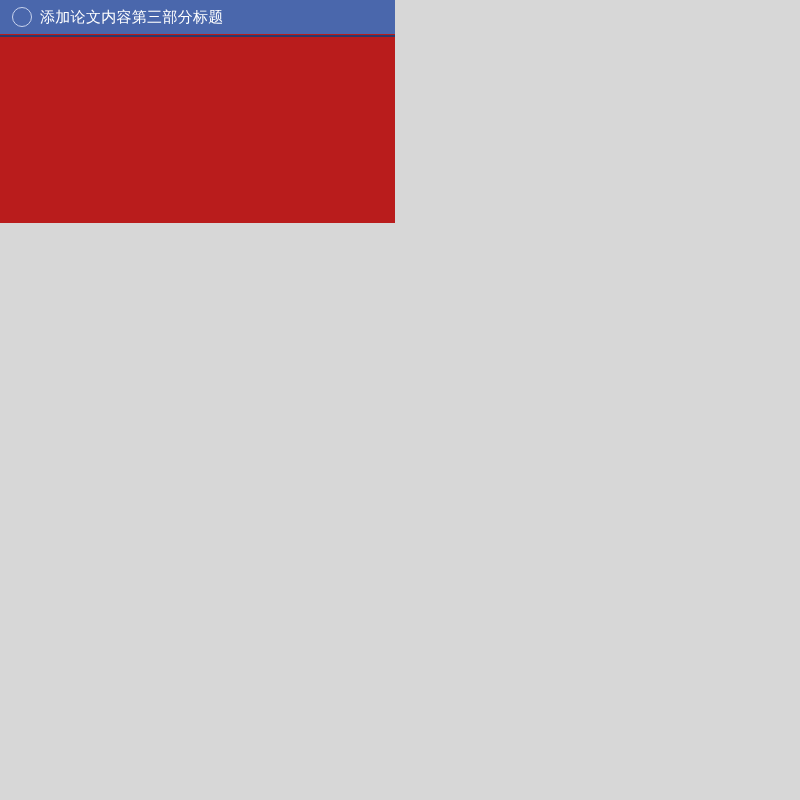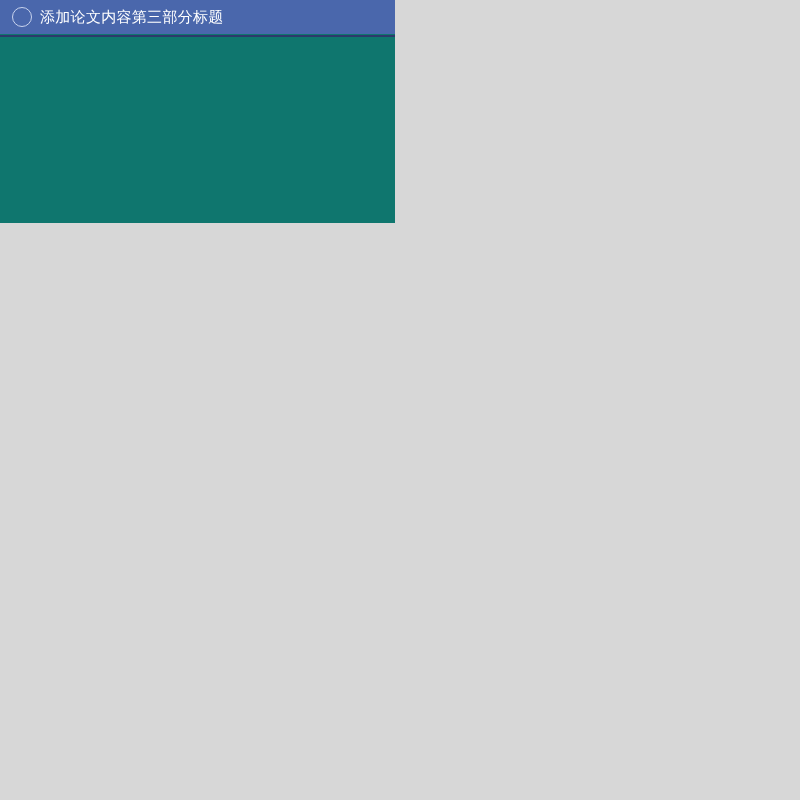--- a/index.html
+++ b/index.html
@@ -1,20 +1,20 @@
 <!DOCTYPE html>
 <html><head>
 <meta charset="utf-8">
 <title>PPT Slides</title>
 <style>
 *{margin:0;padding:0;box-sizing:border-box;}
 html,body{width:800px;height:800px;overflow:hidden;}
 body{background:#d7d7d7;font-family:"Liberation Sans",sans-serif;-webkit-font-smoothing:antialiased;}
 #stage{position:absolute;left:0;top:0;width:800px;height:800px;overflow:hidden;background:#d7d7d7;}
-.slide{position:absolute;width:395px;height:223px;background:#0f766e;overflow:hidden;padding-left:25px;}
+.slide{position:absolute;width:395px;height:223px;background:#b91c1c;overflow:hidden;padding-left:25px;}
 
 .shead{position:absolute;left:0;top:0;width:100%;height:34px;background:#4a67ac;}
 .shead-rule{position:absolute;left:0;top:35px;width:100%;height:2px;background:#2c3a6b;}
 .shead-ico{position:absolute;left:12px;top:7px;width:20px;height:20px;border:1px solid #c9d4ee;border-radius:50%;}
 .shead-t{position:absolute;left:40px;top:8px;font-size:15px;color:#ffffff;letter-spacing:0.3px;white-space:nowrap;}
 </style>
 </head>
 <body>
 
 <div id="stage">

